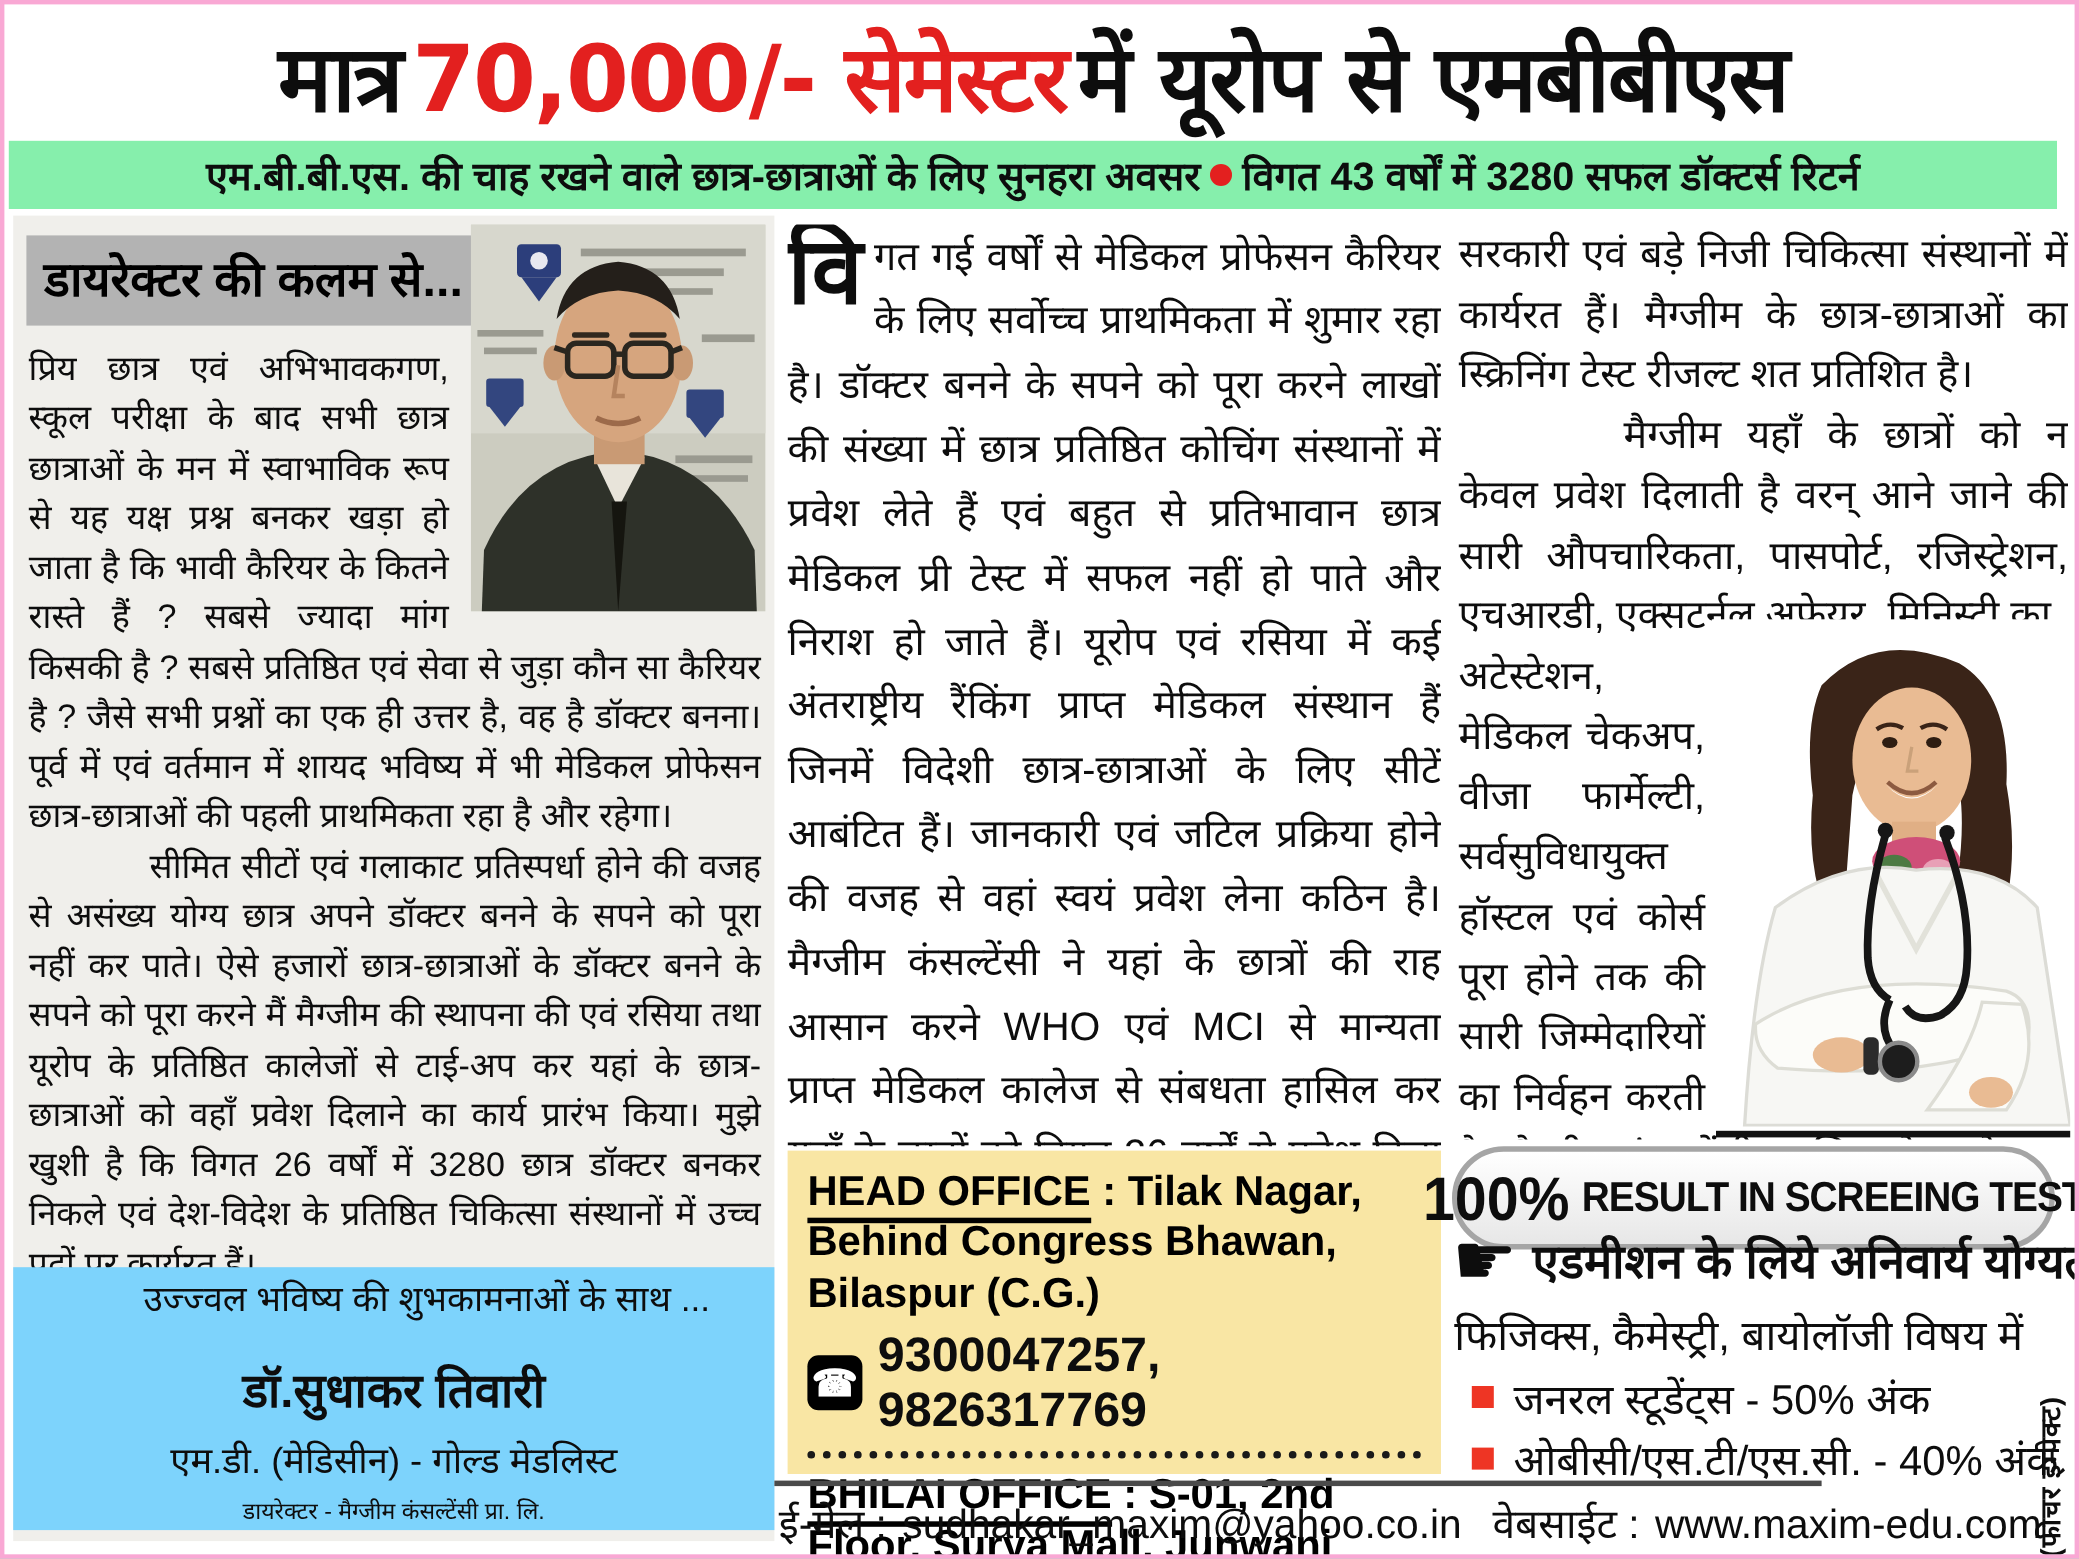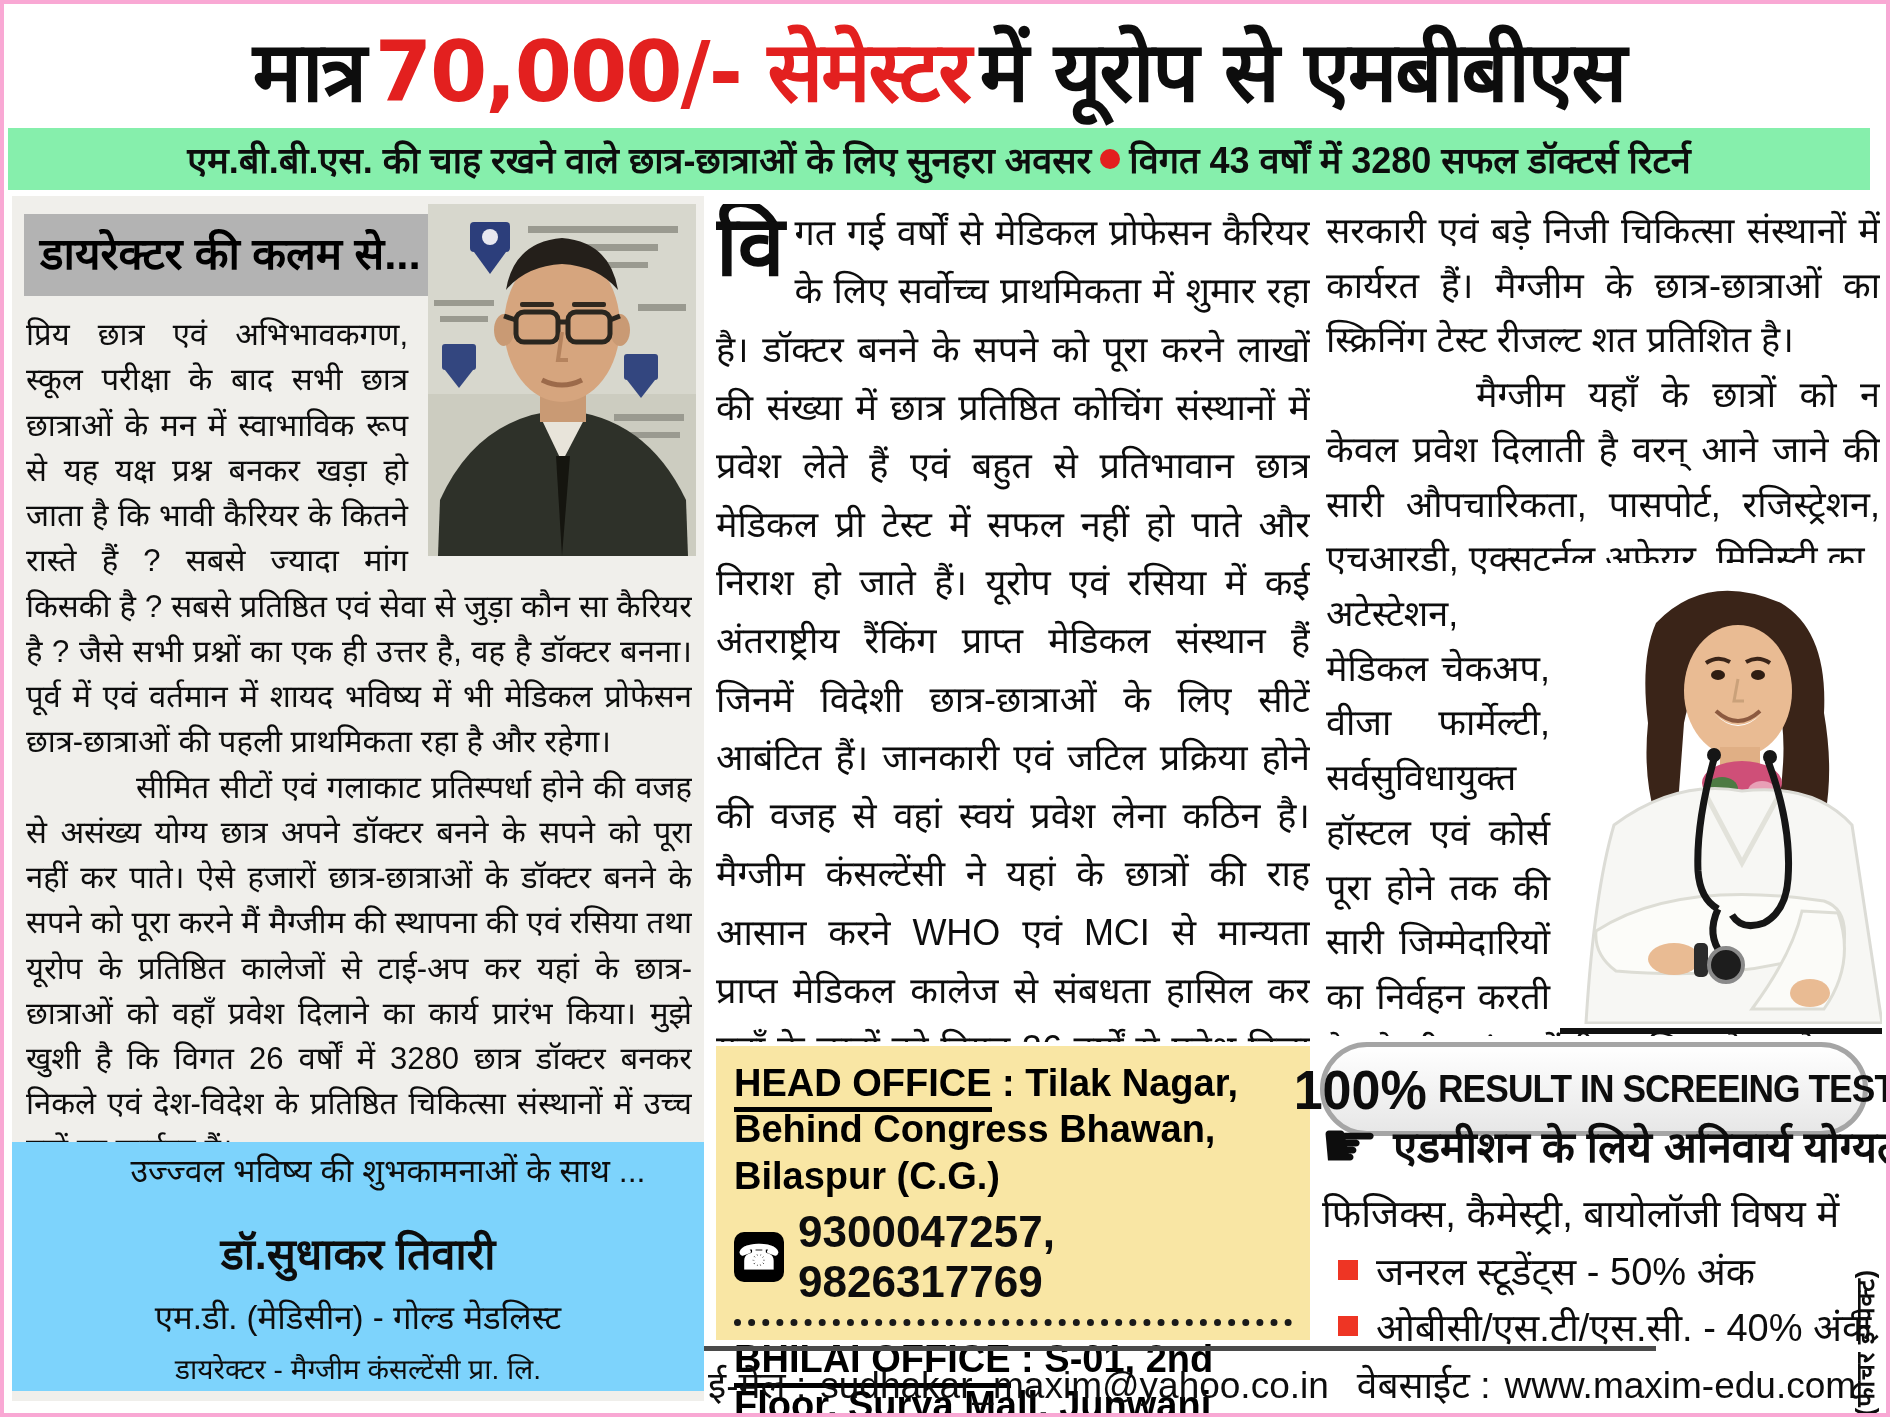--- a/index.html
+++ b/index.html
@@ -38,21 +38,21 @@
   .dir-text-area {
     position:absolute; left:14px; right:12px; top:116px; bottom:230px; overflow:hidden;
     font-size:31px; line-height:1.46; text-align:justify;
   }
   .photo-spacer { float:right; width:284px; height:252px; }
   .dir-p2 { text-indent:110px; }
   .sig-block { position:absolute; left:0; right:0; bottom:10px; background:#7dd3fc; padding:6px 10px 4px; }
   .closing  { text-align:center; font-size:32px; padding-left:60px; }
   .sig-name { text-align:center; font-size:43px; font-weight:700; margin-top:32px; }
   .sig-degree { text-align:center; font-size:33px; margin-top:12px; }
-  .sig-title  { text-align:center; font-size:28px; margin-top:10px; }
+  .sig-title  { text-align:center; font-size:21px; margin-top:10px; }
   
   .col-mid {
     position:absolute; left:712px; top:200px; width:594px; height:838px; overflow:hidden;
     font-size:36px; line-height:1.62; text-align:justify;
   }
   .dropcap { float:left; font-size:84px; line-height:0.82; font-weight:700; padding:8px 10px 0 0; }
   .office-box {
     position:absolute; left:712px; top:1042px; width:594px; height:294px;
     background:#f9e6a4; padding:14px 18px 10px;
   }

